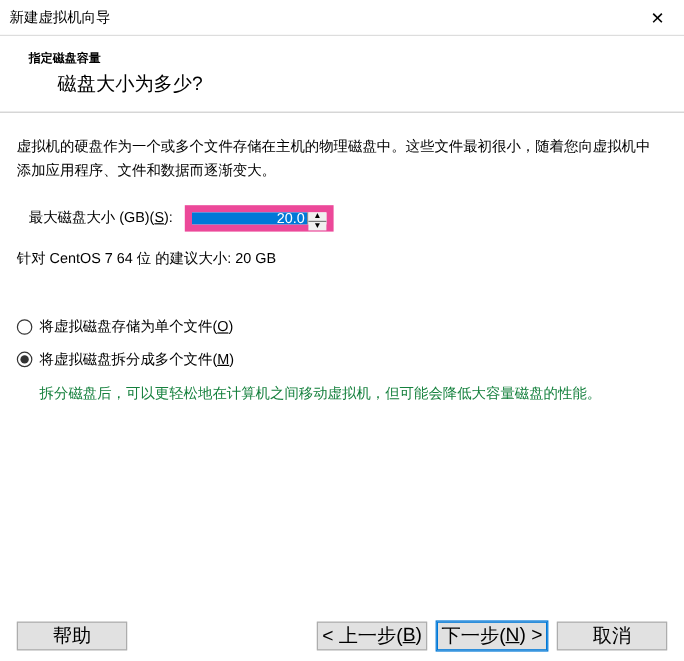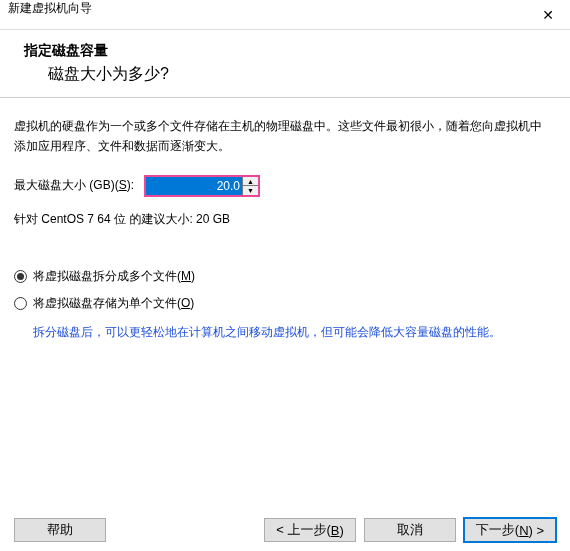--- a/index.html
+++ b/index.html
@@ -8,56 +8,57 @@
   font-size: 12px;
   background: #fff;
   width: 570px;
   height: 551px;
   overflow: hidden;
   color: #000;
 }
 .titlebar {
   height: 30px;
   display: flex;
+  align-items: center;
   justify-content: space-between;
   padding: 0 0 0 8px;
   border-bottom: 1px solid #ddd;
 }
 .titlebar-title { font-size: 12px; }
 .close-btn {
   width: 44px;
   height: 30px;
   display: flex;
   align-items: center;
   justify-content: center;
   font-size: 14px;
   cursor: pointer;
 }
 .header {
   padding: 12px 24px 12px 24px;
   border-bottom: 1px solid #ccc;
 }
-.header-title { font-weight: bold; font-size: 14px; margin-bottom: 4px; }
+.header-title { font-weight: bold; font-size: 10px; margin-bottom: 4px; }
 .header-sub { margin-left: 24px; font-size: 16px; }
 .content {
   padding: 18px 18px 12px 14px;
 }
 .desc { line-height: 1.7; margin-bottom: 18px; }
 .size-row {
   display: flex;
   align-items: center;
   margin-bottom: 14px;
 }
-.size-label { margin-right: 10px; }
+.size-label { margin-right: 10px; margin-left: 10px; }
 .size-label .u { text-decoration: underline; }
 .spinner {
   display: flex;
   align-items: stretch;
   height: 22px;
-  border: 2px solid #ec4899;
+  border: 6px solid #ec4899;
 }
 .spinner .sel {
   background: #0078d7;
   color: #fff;
   display: inline-flex;
   align-items: center;
   justify-content: flex-end;
   width: 96px;
   padding-right: 2px;
 }
@@ -101,41 +102,41 @@
   content: "";
   width: 7px;
   height: 7px;
   background: #333;
   border-radius: 50%;
 }
 .radio-desc {
   margin-left: 19px;
   margin-top: 2px;
   line-height: 1.7;
-  color: #1d4ed8;
+  color: #15803d;
 }
 .footer {
   position: absolute;
   bottom: 0;
   left: 0;
   right: 0;
   height: 42px;
   display: flex;
   align-items: center;
   padding: 0 14px;
   gap: 8px;
 }
 .footer .spacer { flex: 1; }
 .btn {
   min-width: 92px;
   height: 24px;
   background: #e1e1e1;
   border: 1px solid #adadad;
   font-family: inherit;
-  font-size: 13px;
+  font-size: 16px;
   cursor: pointer;
   display: inline-flex;
   align-items: center;
   justify-content: center;
 }
 .btn .u { text-decoration: underline; }
 .btn.default {
   border: 1px solid #0078d7;
   outline: 1px solid #0078d7;
 }
@@ -168,42 +169,42 @@
         <div>▲</div>
         <div>▼</div>
       </div>
     </div>
   </div>
 
   <div class="rec">针对 CentOS 7 64 位 的建议大小: 20 GB</div>
 
   <div class="radio-group">
     <div class="radio-row">
+      <span class="radio"></span>
+      <span>
+        <span>将虚拟磁盘存储为单个文件(</span><span class="u">O</span><span>)</span>
+      </span>
+    </div>
+    <div class="radio-row">
       <span class="radio checked"></span>
       <span>
         <span>将虚拟磁盘拆分成多个文件(</span><span class="u">M</span><span>)</span>
-      </span>
-    </div>
-    <div class="radio-row">
-      <span class="radio"></span>
-      <span>
-        <span>将虚拟磁盘存储为单个文件(</span><span class="u">O</span><span>)</span>
       </span>
     </div>
     <div class="radio-desc">拆分磁盘后，可以更轻松地在计算机之间移动虚拟机，但可能会降低大容量磁盘的性能。</div>
   </div>
 </div>
 
 <div class="footer">
   <button class="btn">帮助</button>
   <div class="spacer"></div>
   <button class="btn">
     <span>&lt; 上一步(</span>
       <span class="u">B</span>
       <span>)</span>
   </button>
-  <button class="btn">取消</button>
   <button class="btn default">
     <span>下一步(</span>
       <span class="u">N</span>
       <span>) &gt;</span>
   </button>
+  <button class="btn">取消</button>
 </div>
 
 </body></html>

